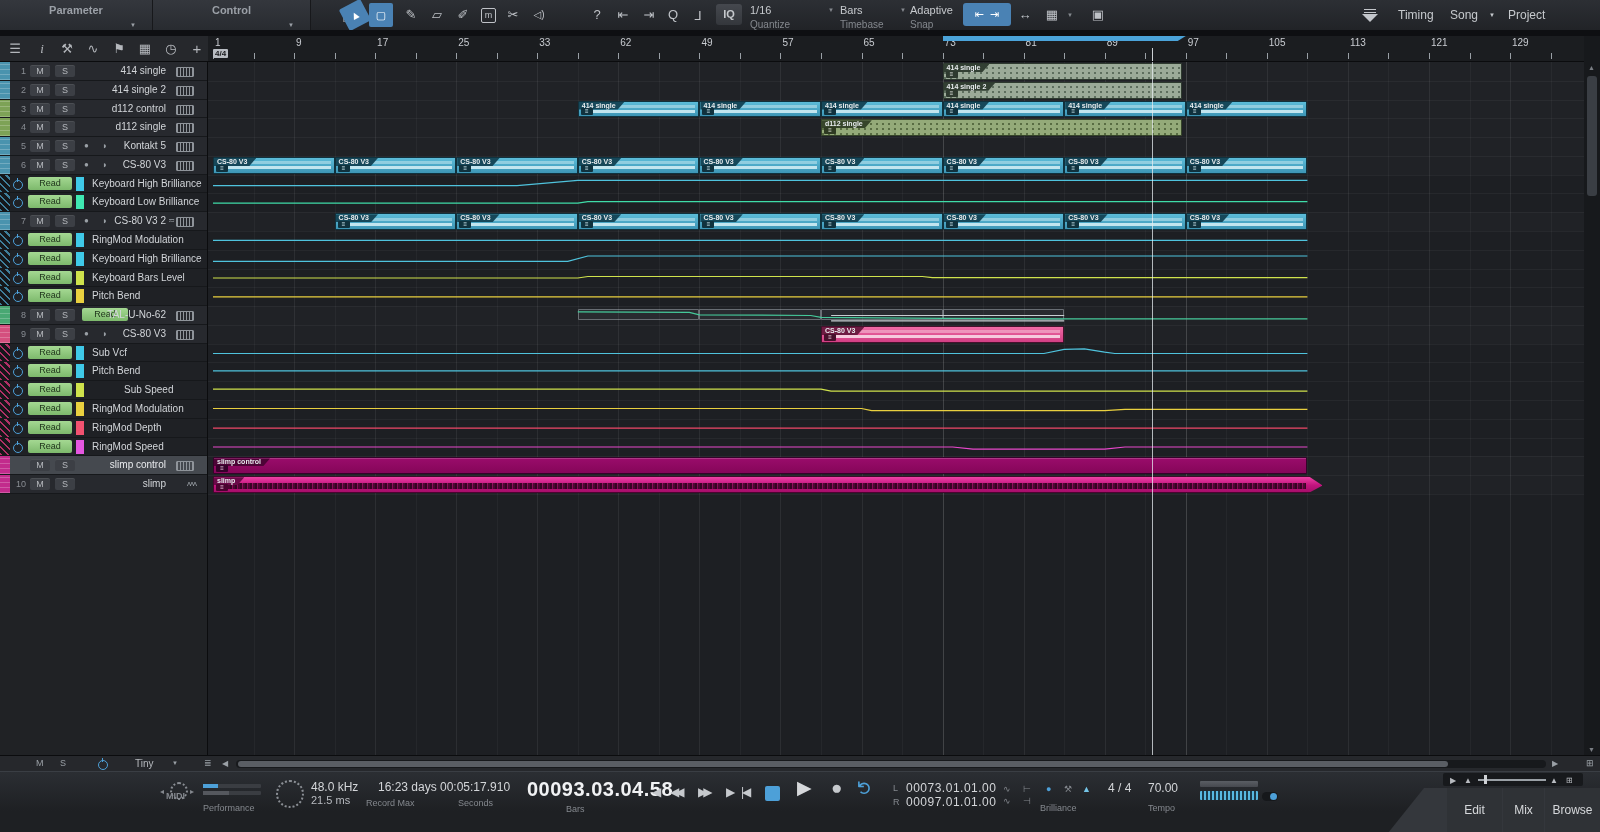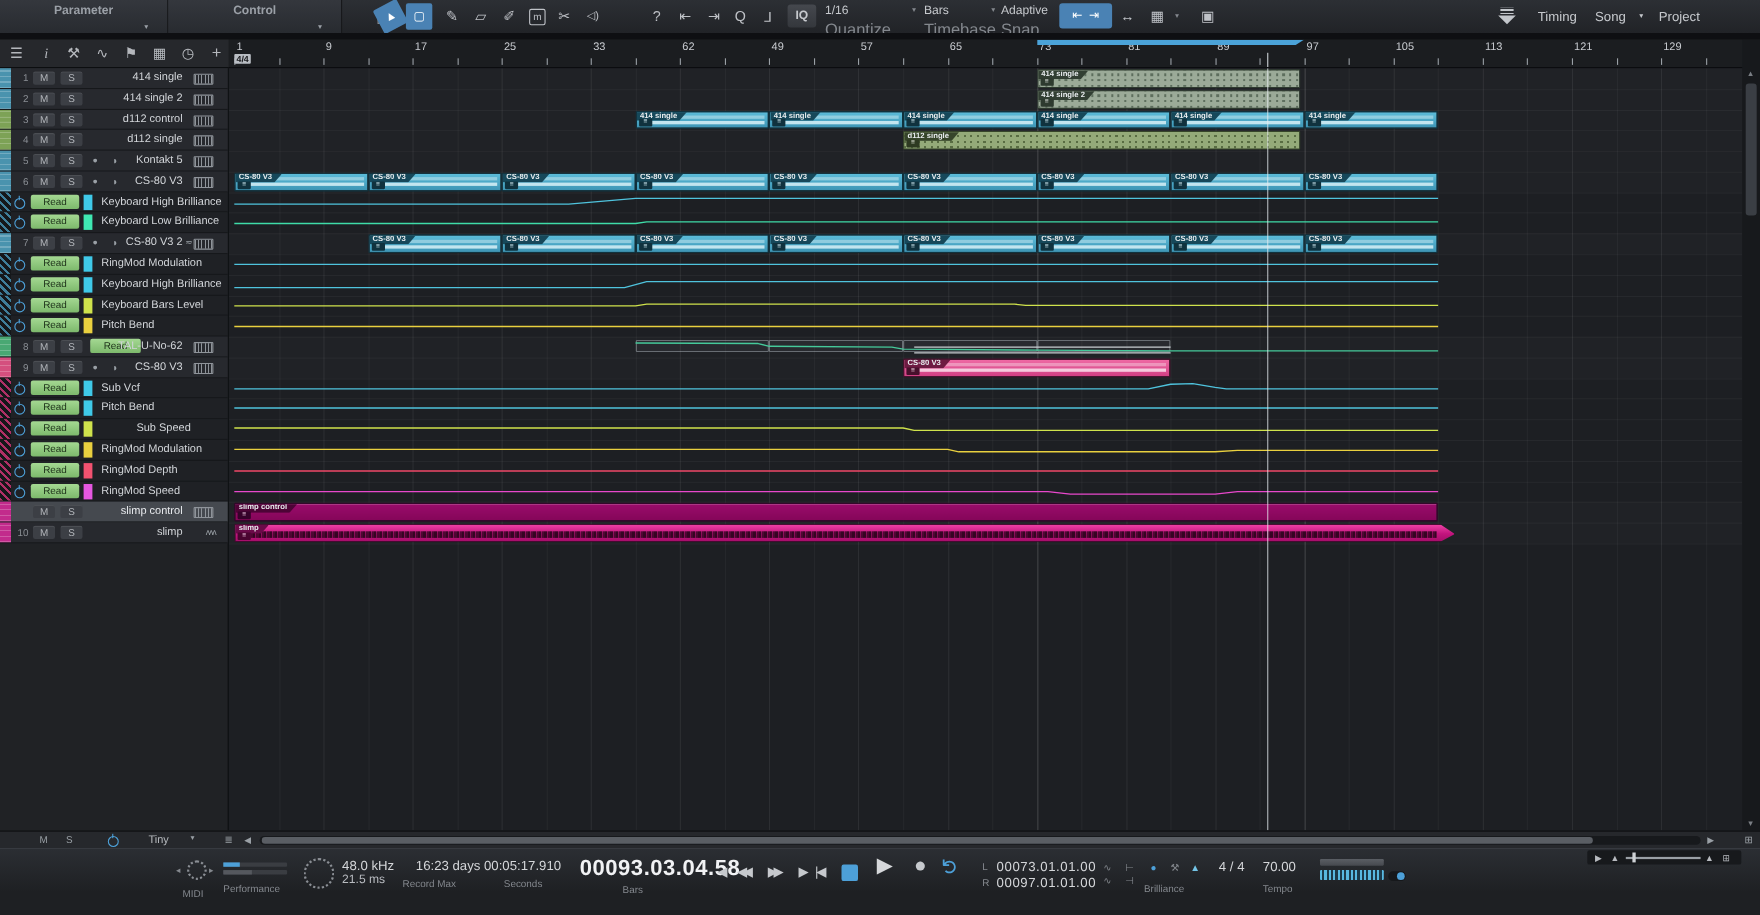--- a/index.html
+++ b/index.html
@@ -12,21 +12,21 @@
   .ticon{position:absolute;top:3px;width:24px;height:24px;line-height:24px;text-align:center;font-size:13px;color:#bfc2c7;}
   .ticon.sel{background:#4a82b4;border-radius:2px;color:#fff;}
   .ticon.dim{color:#84888e;}
   [data-name="pointer-tool-button"]{transform:rotate(-28deg);}
   [data-name="mute-tool-button"]{width:13px;height:13px;line-height:13px;top:8px;left:481px;font-size:9px;border:1px solid #bfc2c7;border-radius:2px;}
   [data-name="macro-tool-icon"]{transform:rotate(180deg);}
   .iqbtn{position:absolute;top:4px;width:26px;height:21px;background:linear-gradient(#45484e,#34373c);border-radius:3px;font-size:11px;font-weight:bold;color:#c6c9cd;text-align:center;line-height:21px;}
   .dd{position:absolute;top:4px;}
   .ddval{font-size:11px;color:#c6c9cd;position:relative;padding-right:14px;}
   .ddcaret{position:absolute;right:0;top:3px;font-size:6px;color:#84888e;}
-  .ddlab{font-size:15px;color:#84888e;margin-top:3px;}
+  .ddlab{font-size:10px;color:#84888e;margin-top:3px;}
   .snapsel{position:absolute;top:3px;width:48px;height:23px;background:#4a82b4;border-radius:3px;text-align:center;line-height:23px;color:#fff;font-size:11px;}
   .snapsel span{margin:0 3px;}
   .tbtn{position:absolute;top:0;height:30px;line-height:30px;font-size:12px;color:#c6c9cd;}
   .exporticon{position:absolute;left:1362px;top:7px;width:16px;height:16px;}
   .exporticon::before{content:"";position:absolute;left:2px;top:0;width:12px;height:6px;background:repeating-linear-gradient(0deg,#c3c6cb 0 1.4px,rgba(0,0,0,0) 1.4px 3px);}
   .exporticon::after{content:"";position:absolute;left:0;top:7px;width:0;height:0;border-left:8px solid transparent;border-right:8px solid transparent;border-top:8px solid #c3c6cb;}
   
   .hdrgap{position:absolute;left:0;top:30px;width:1600px;height:6px;background:#0e0f12;}
   .hdrleft{position:absolute;left:0;top:36px;width:208px;height:26px;background:#26282c;border-bottom:1px solid #0b0c0e;box-sizing:border-box;}
   .hicon{position:absolute;top:0;width:22px;height:25px;line-height:25px;text-align:center;font-size:13px;color:#b4b7bc;}
@@ -620,21 +620,21 @@
         <div class="hthumb" data-name="hscroll-thumb"></div>
       </div>
     <span class="lbl" style="left:1552px;font-size:8px;" data-name="hscroll-right-icon">▶</span>
     <span class="lbl" style="left:1586px;" data-name="scrollbar-corner-icon">⊞</span>
   </div>
 
   <div class="transport" data-name="transport-bar">
     <span class="tico" style="left:160px;top:13px;font-size:8px;color:#84888e;" data-name="midi-in-icon">◂</span>
     <div style="position:absolute;left:170px;top:10px;width:14px;height:14px;border:2px dotted #8a8e94;border-radius:50%;" data-name="midi-activity-icon"></div>
     <span class="tico" style="left:190px;top:13px;font-size:8px;color:#84888e;" data-name="midi-out-icon">▸</span>
-    <span class="tl" style="left:166px;top:35px;" data-name="midi-label">MIDI</span>
+    <span class="tl" style="left:166px;top:19px;font-weight:bold;" data-name="midi-label">MIDI</span>
 
     <div class="meterbox" style="left:203px;top:12px;width:58px;height:4px;" data-name="performance-meter-cpu">
         <div style="width:15px;height:4px;background:#4da0d8;" data-name="performance-meter-cpu-fill"></div>
       </div>
     <div class="meterbox" style="left:203px;top:19px;width:58px;height:4px;" data-name="performance-meter-disk">
         <div style="width:26px;height:4px;background:#55585e;" data-name="performance-meter-disk-fill"></div>
       </div>
     <span class="tl" style="left:203px;top:31px;" data-name="performance-label">Performance</span>
 
     <div class="actcircle" data-name="activity-spinner-icon"></div>
@@ -677,20 +677,25 @@
 
     <span class="tv" style="left:1108px;top:9px;" data-name="timing-value">4 / 4</span>
     <span class="tl" style="left:1108px;top:31px;margin-top:44px;" data-name="timing-label">Timing</span>
     <span class="tv" style="left:1148px;top:9px;" data-name="tempo-value">70.00</span>
     <span class="tl" style="left:1148px;top:31px;" data-name="tempo-label">Tempo</span>
 
     <div class="meterbox" style="left:1200px;top:9px;width:58px;height:6px;background:linear-gradient(#5a5e64,#46494f);" data-name="tempo-slider"></div>
     <div class="meterbox" style="left:1200px;top:19px;width:58px;height:9px;background:repeating-linear-gradient(90deg,#58b8e0 0 2px,#1c3a4a 2px 4px);" data-name="output-level-meter"></div>
     <div class="pill" data-name="meter-toggle"></div>
 
+    <div class="viewpanel" data-name="view-switch-panel">
+      <div class="viewbtn" style="left:59px;width:55px;" data-name="edit-view-button">Edit</div>
+      <div class="viewbtn" style="left:115px;width:41px;" data-name="mix-view-button">Mix</div>
+      <div class="viewbtn" style="left:157px;width:55px;" data-name="browse-view-button">Browse</div>
+    </div>
 
     <div class="zoomstrip" data-name="zoom-controls"></div>
     <span class="tico" style="left:1450px;top:2px;font-size:8px;color:#b8bbc0;" data-name="zoom-scroll-icon">▶</span>
     <span class="tico" style="left:1464px;top:2px;font-size:8px;color:#b8bbc0;" data-name="zoom-out-icon">▲</span>
     <div style="position:absolute;left:1478px;top:7px;width:68px;height:2px;background:#9aa0a6;" data-name="zoom-slider"></div>
     <div style="position:absolute;left:1484px;top:3px;width:3px;height:9px;background:#cfd2d6;" data-name="zoom-slider-handle"></div>
     <span class="tico" style="left:1550px;top:2px;font-size:8px;color:#b8bbc0;" data-name="zoom-in-icon">▲</span>
     <span class="tico" style="left:1566px;top:2px;font-size:8px;color:#b8bbc0;" data-name="zoom-preset-icon">⊞</span>
   </div>
 

